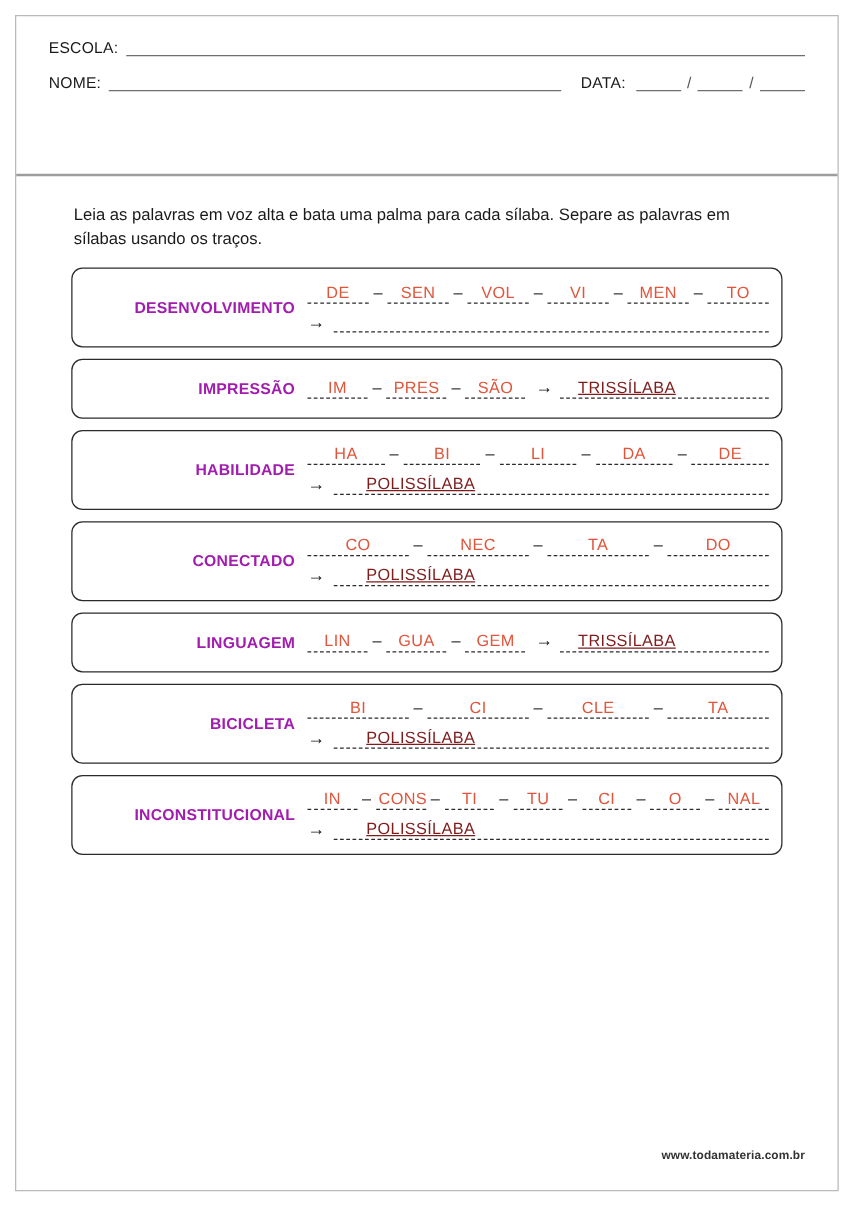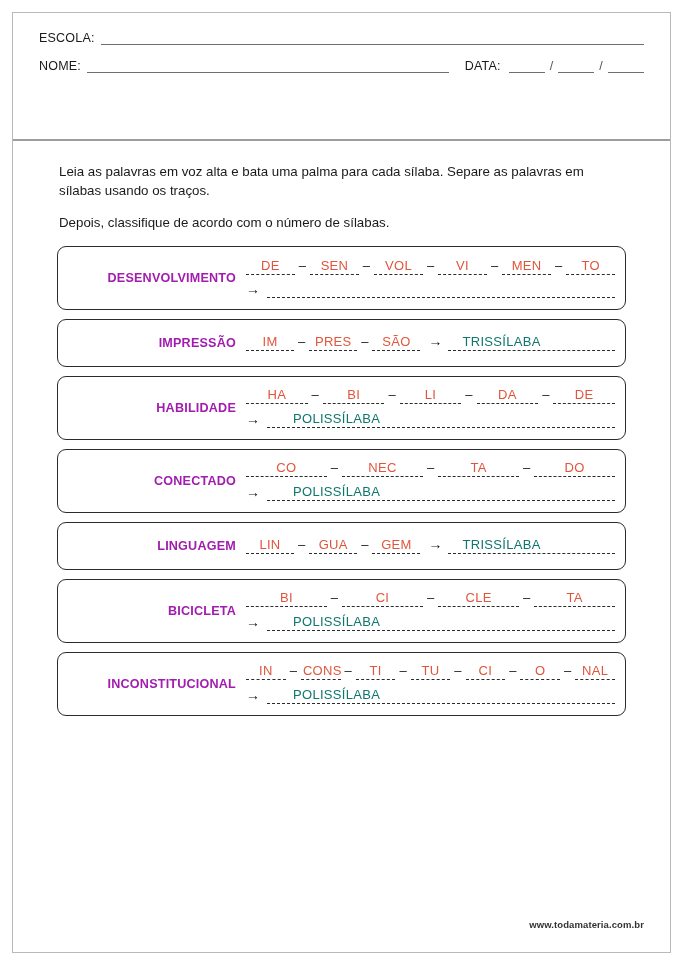--- a/index.html
+++ b/index.html
@@ -163,28 +163,29 @@
     font-size: 14px;
     color: #111;
     padding-right: 7px;
     flex: 0 0 auto;
     line-height: 1;
     padding-bottom: 2px;
   }
   .answer-blank {
     flex: 1 1 auto;
     border-bottom: 1.4px dashed #2b2b2b;
-    color: #0f766e;
+    color: #7f1d1d;
     font-size: 13px;
     letter-spacing: 0.3px;
     padding: 0 0 1px 26px;
     min-height: 15px;
     box-sizing: border-box;
     white-space: nowrap;
     overflow: hidden;
+    text-decoration: underline;
   }
 
   
   .inline-row {
     display: flex;
     align-items: flex-start;
     width: 100%;
   }
   .inline-row .syl {
     flex: 0 0 auto;
@@ -228,21 +229,20 @@
         <span class="slash">/</span>
         <span class="rule short"></span>
         <span class="slash">/</span>
         <span class="rule short"></span>
       </span>
     </div>
   </div>
 
   <div class="content">
     <p class="instructions">Leia as palavras em voz alta e bata uma palma para cada sílaba. Separe as palavras em sílabas usando os traços.</p>
-    <p class="instructions">Depois, classifique de acordo com o número de sílabas.</p>
 
     <div class="exercises" id="exercise-list">
         <div class="ex-box two-line">
           <div class="word">DESENVOLVIMENTO</div>
           <div class="ex-right">
             <div class="syl-line">
               <span class="syl">DE</span>
               <span class="dash">–</span>
               <span class="syl">SEN</span>
               <span class="dash">–</span>

